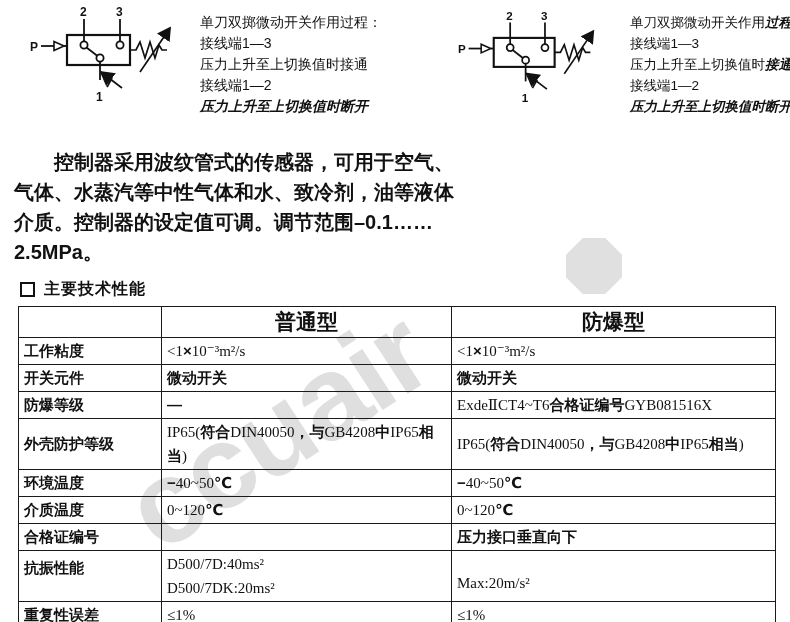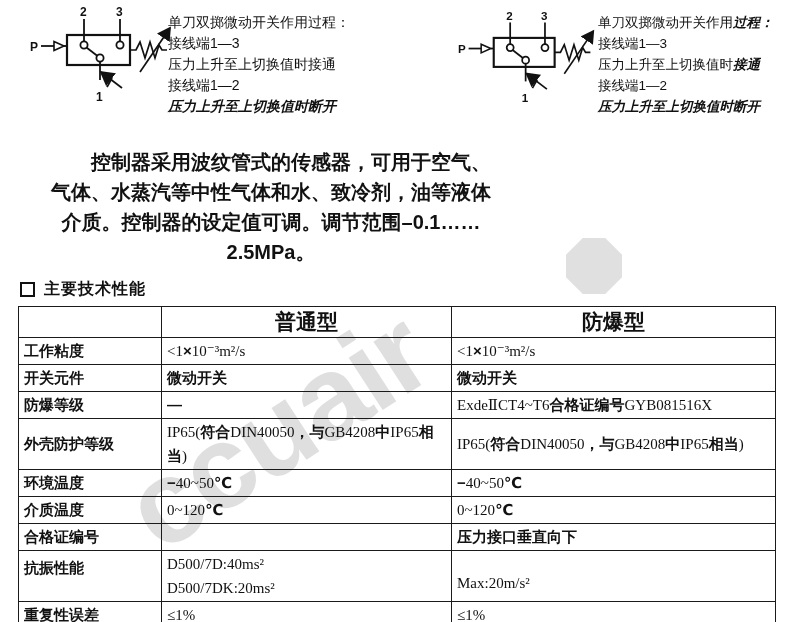--- a/index.html
+++ b/index.html
@@ -20,30 +20,30 @@
     font-family:"Liberation Sans",sans-serif;pointer-events:none;white-space:nowrap;
   }
   #watermark-dot{
     left:566px;top:238px;width:56px;height:56px;background:#b5b5b5;opacity:.42;z-index:0;
     clip-path:polygon(30% 0,70% 0,100% 30%,100% 70%,70% 100%,30% 100%,0 70%,0 30%);
     pointer-events:none;
   }
 
   
   .caption{line-height:21px;font-size:14px;white-space:nowrap;}
-  .caption .ln{height:21px;}
+  .caption .ln{height:21px;margin-left:32px;}
   .caption .bold, .caption b{font-weight:bold;font-style:italic;}
   #caption-left{left:168px;top:12px;}
   #caption-right{left:598px;top:12px;font-size:13.5px;}
 
   
   #intro-paragraph{
-    left:32px;top:147px;width:478px;
+    left:14px;top:147px;width:478px;
     font-size:20px;font-weight:bold;line-height:30px;
-    text-indent:2em;white-space:pre-line;text-align:center;
+    text-indent:2em;white-space:pre-line;
   }
 
   
   #section-header{left:20px;top:279px;display:flex;align-items:center;gap:9px;}
   #section-checkbox{width:15px;height:15px;border:2px solid #111;background:#fff;display:inline-block;}
   #section-title{font-size:16px;font-weight:bold;letter-spacing:1px;}
 
   
   #spec-table{
     left:18px;top:306px;width:757px;border-collapse:collapse;table-layout:fixed;

